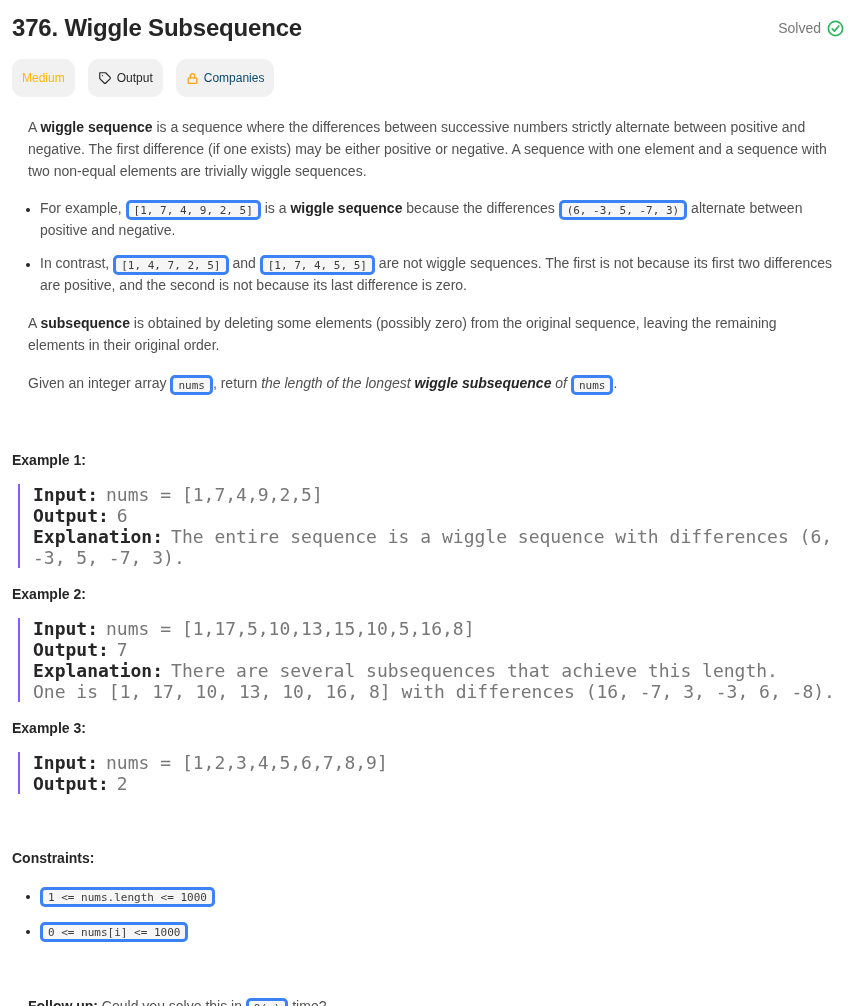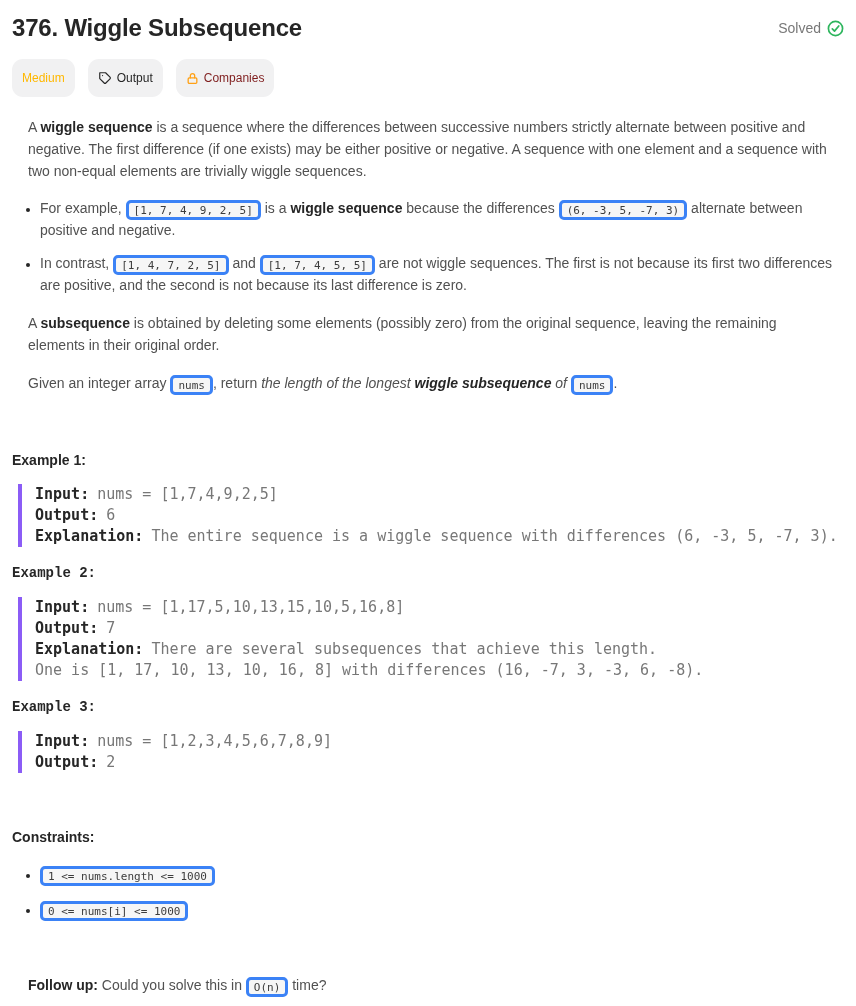--- a/index.html
+++ b/index.html
@@ -49,21 +49,21 @@
     padding: 0 10px;
     border-radius: 11px;
     background: #f1f1f2;
     font-size: 12px;
     cursor: pointer;
     white-space: nowrap;
   }
   .pill svg { display: block; }
   .pill-medium { color: #ffb800; }
   .pill-topics { color: #262626; }
-  .pill-companies { color: #7f1d1d; }
+  .pill-companies { color: #0c4a6e; }
 
   
   .body-text {
     font-size: 14px;
     line-height: 22px;
     margin: 16px 16px;
     color: #515151;
   }
   .first-para { margin-top: 19px; }
   .seg-b  { font-weight: 700; color: #262626; }
@@ -92,27 +92,27 @@
 
   
   .section-header {
     font-size: 14px;
     font-weight: 700;
     color: #262626;
     line-height: 21px;
     margin: 0;
   }
   .gap-large { margin-top: 54px; }
-  .gap-example { margin-top: 16px; font-family: Liberation Mono, monospace; }
+  .gap-example { margin-top: 16px; }
   .example-block {
     margin: 13px 0 16px 6px;
-    border-left: 4px solid #8b5cf6;
+    border-left: 2px solid #8b5cf6;
     padding-left: 13px;
     font-family: "DejaVu Sans Mono", monospace;
-    font-size: 15px;
+    font-size: 18px;
     line-height: 21px;
     color: #777777;
   }
   .ex-label { font-weight: 700; color: #262626; }
   .ex-label:not(:empty) { margin-right: 8px; }
 
   
   .constraints-list {
     margin: 16px 0 0 0;
     padding-left: 28px;

